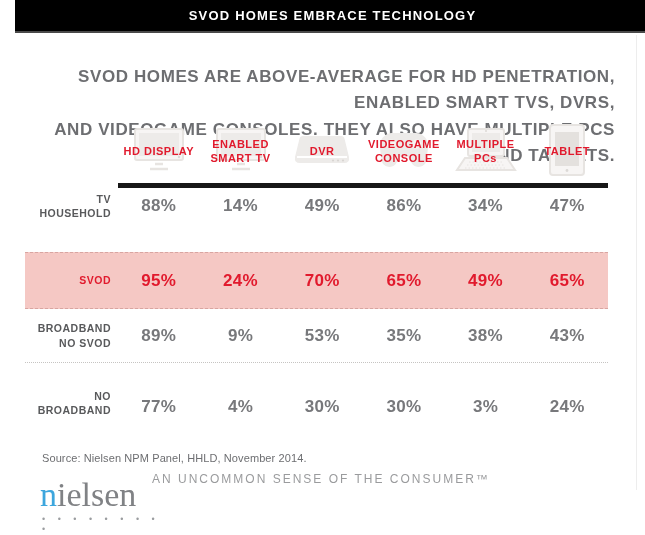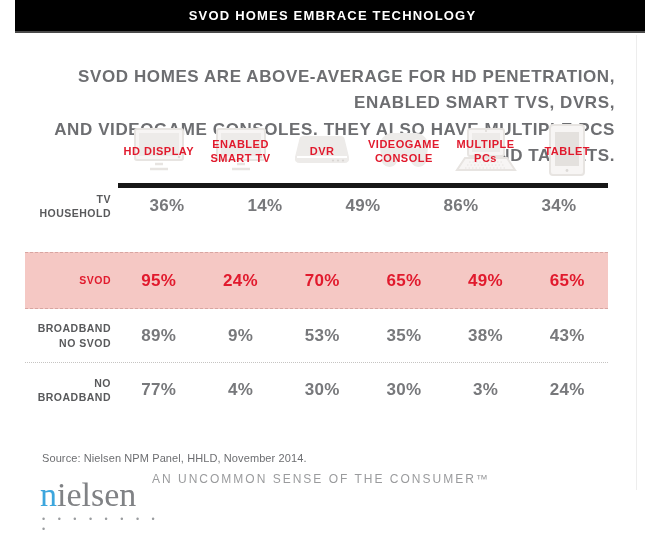--- a/index.html
+++ b/index.html
@@ -34,21 +34,21 @@
   }
   .black-rule { margin-left:93px; height:5px; background:#171717; }
 
   .trow { display:flex; align-items:center; }
   .trow.r1 { height:36px; }
   .trow.svod {
     height:57px; background:#f5c8c4;
     border-top:1px dashed #d9a5a1; border-bottom:1px dashed #d9a5a1;margin-top:28px;
   }
   .trow.r3 { height:54px; border-bottom:1px dotted #c6c4c2; }
-  .trow.r4 { height:54px; }
+  .trow.r4 { height:54px;align-items:flex-end; }
   .tlabel {
     width:93px; text-align:right; padding-right:7px;
     color:#58595b; font-size:10.5px; font-weight:bold; letter-spacing:0.5px;
     line-height:1.35; white-space:pre-line; text-transform:uppercase;
   }
   .trow.svod .tlabel { color:#e11a2d; }
   .tcell { flex:1; text-align:center; color:#77787b; font-size:17px; font-weight:bold; letter-spacing:0.3px; }
   .trow.svod .tcell { color:#e11a2d; }
 
   .source {
@@ -162,25 +162,26 @@
           </svg>
         </span>
         <span class="hdr-label">TABLET</span>
       </div>
     </div>
 
     <div class="black-rule"></div>
 
     <div class="trow r1">
       <div class="tlabel">TV HOUSEHOLD</div>
-      <div class="tcell">36%</div>
+      <div class="tcell">88%</div>
       <div class="tcell">14%</div>
       <div class="tcell">49%</div>
       <div class="tcell">86%</div>
       <div class="tcell">34%</div>
+      <div class="tcell">47%</div>
     </div>
 
     <div class="trow svod">
       <div class="tlabel">SVOD</div>
       <div class="tcell">95%</div>
       <div class="tcell">24%</div>
       <div class="tcell">70%</div>
       <div class="tcell">65%</div>
       <div class="tcell">49%</div>
       <div class="tcell">65%</div>

